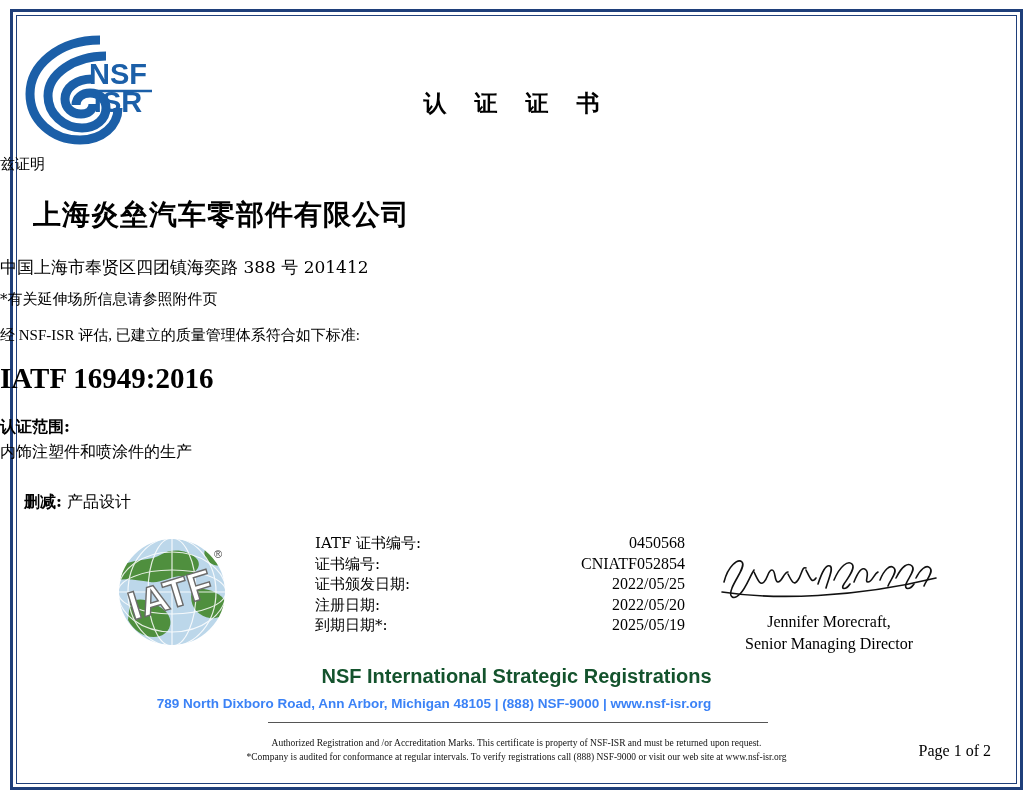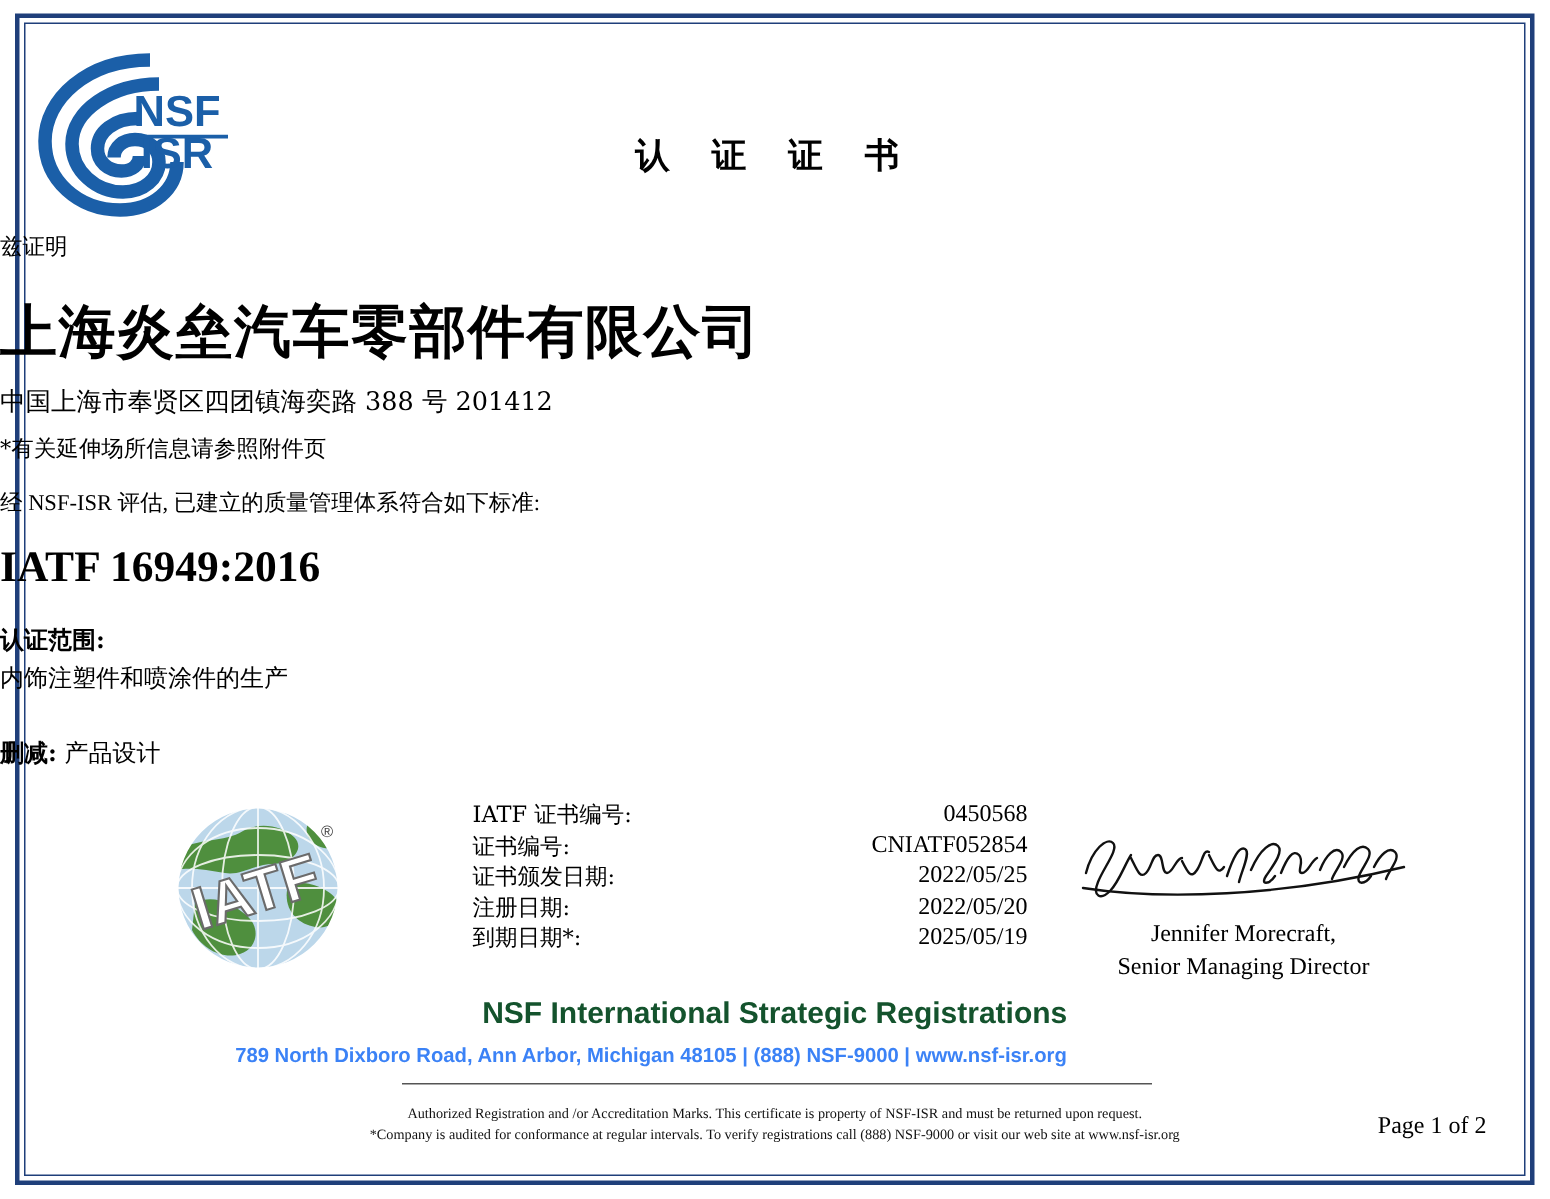--- a/index.html
+++ b/index.html
@@ -76,24 +76,25 @@
     left: 0;
     width: 878px;
   }
   .l-certify {
     top: 155px;
     font-size: 15px;
     font-family: "DejaVu Serif", serif;
   }
   .l-company {
     top: 196px;
-    font-size: 38px;
+    font-size: 28px;
     font-weight: bold;
     font-family: Liberation Sans, sans-serif;
     letter-spacing: 1px;
+    margin-left: 33px;
   }
   .l-address {
     top: 256px;
     font-size: 17px;
     font-family: "DejaVu Serif", serif;
   }
   .l-note {
     top: 290px;
     font-size: 15px;
     font-family: "DejaVu Serif", serif;
@@ -118,21 +119,21 @@
   .l-scope-text {
     top: 442px;
     font-size: 16px;
     font-family: "DejaVu Serif", serif;
   }
   .l-exclusion {
     top: 492px;
     font-size: 16px;
     font-family: "DejaVu Serif", serif;
   }
-  .l-exclusion b { font-weight: bold; }
+  .l-exclusion b { font-weight: bold; margin-left: 24px; }
   .l-exclusion .ex-val { font-weight: normal; }
 
   
   .iatf-logo {
     position: absolute;
     left: 110px;
     top: 528px;
     width: 125px;
     height: 125px;
   }

